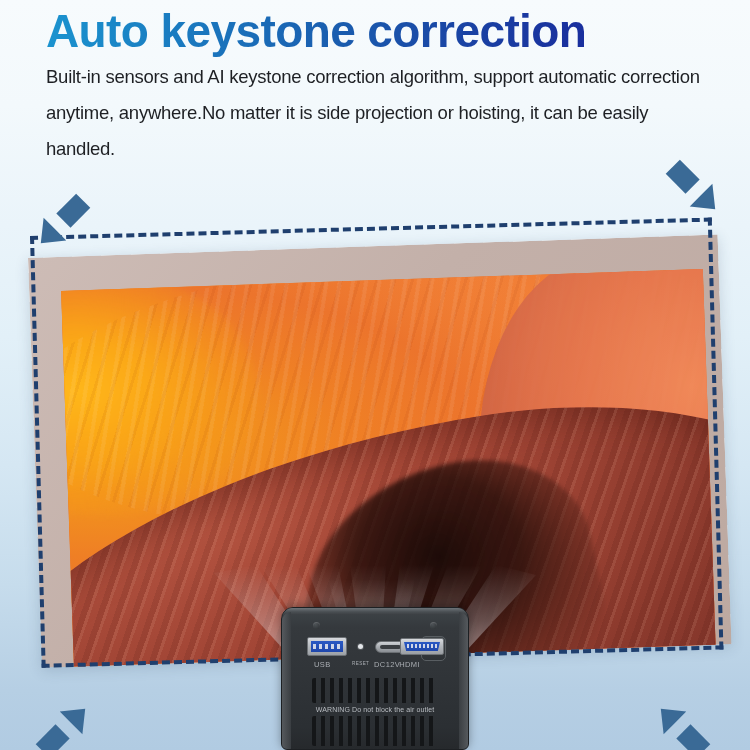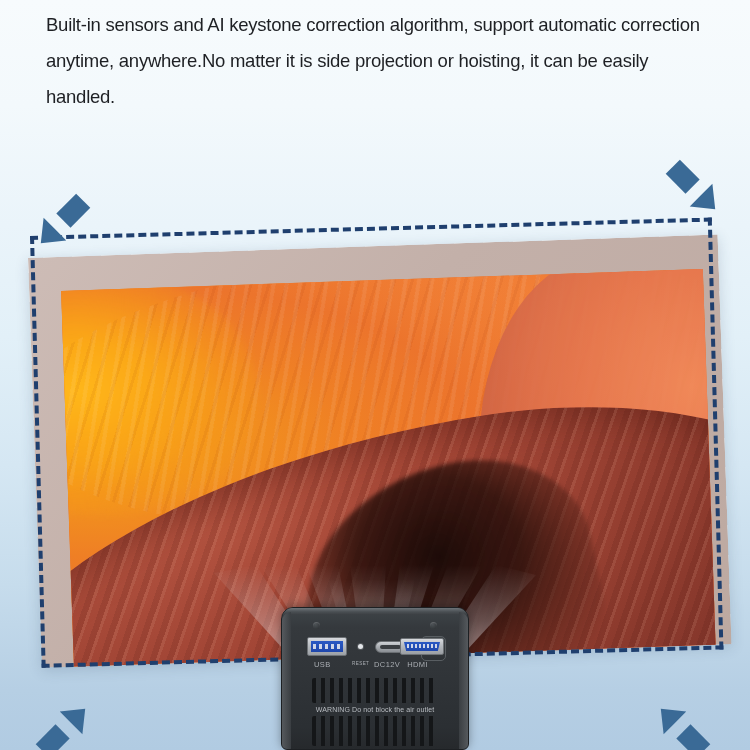--- a/index.html
+++ b/index.html
@@ -264,21 +264,21 @@
     width:100%; height:100%;
     background:linear-gradient(180deg,#2a59c4 0%,#1f47ab 100%);
     position:relative;
     clip-path:polygon(0 0,100% 0,94% 100%,6% 100%);
   }
   .port-hdmi .inner::after{
     content:""; position:absolute; left:3px; right:3px; top:2px; height:4px;
     background:repeating-linear-gradient(90deg,#cfd6e8 0 2px, transparent 2px 4px);
   }
 
-  .labels { position:absolute; left:0; right:8px; top:52px; height:12px; color:#a9adb2; }
+  .labels { position:absolute; left:0; right:16px; top:52px; height:12px; color:#a9adb2; }
   .labels span { position:absolute; font-size:7.5px; letter-spacing:.4px; white-space:nowrap; }
   .lbl-usb   { left:32px; }
   .lbl-reset { left:70px; font-size:4.6px !important; top:1px; }
   .lbl-dc    { left:92px; }
   .lbl-hdmi  { right:32px; }
 
   .vent {
     position:absolute; left:30px; right:30px; height:25px;
     background:repeating-linear-gradient(90deg,
         #141618 0px,#141618 4px, transparent 4px, transparent 9px);
@@ -300,20 +300,21 @@
   .arrow-tr { left:658px; top:152px; }
   .arrow-bl { left:28px;  top:694px; }
   .arrow-br { left:646px; top:694px; }
 </style>
 </head>
 <body>
 
 <div class="page">
 
   <div class="header">
+    <div class="title">Auto keystone correction</div>
     <div class="subtitle">Built-in sensors and AI keystone correction algorithm, support automatic correction anytime, anywhere.No matter  it is side projection or hoisting, it can be easily handled.</div>
   </div>
 
   <div class="screen-wrap">
     <div class="screen-mat"></div>
     <div class="photo">
       <div class="canyon-base"></div>
       <div class="canyon-glow"></div>
       <div class="canyon-bands"></div>
       <div class="canyon-right"></div>

